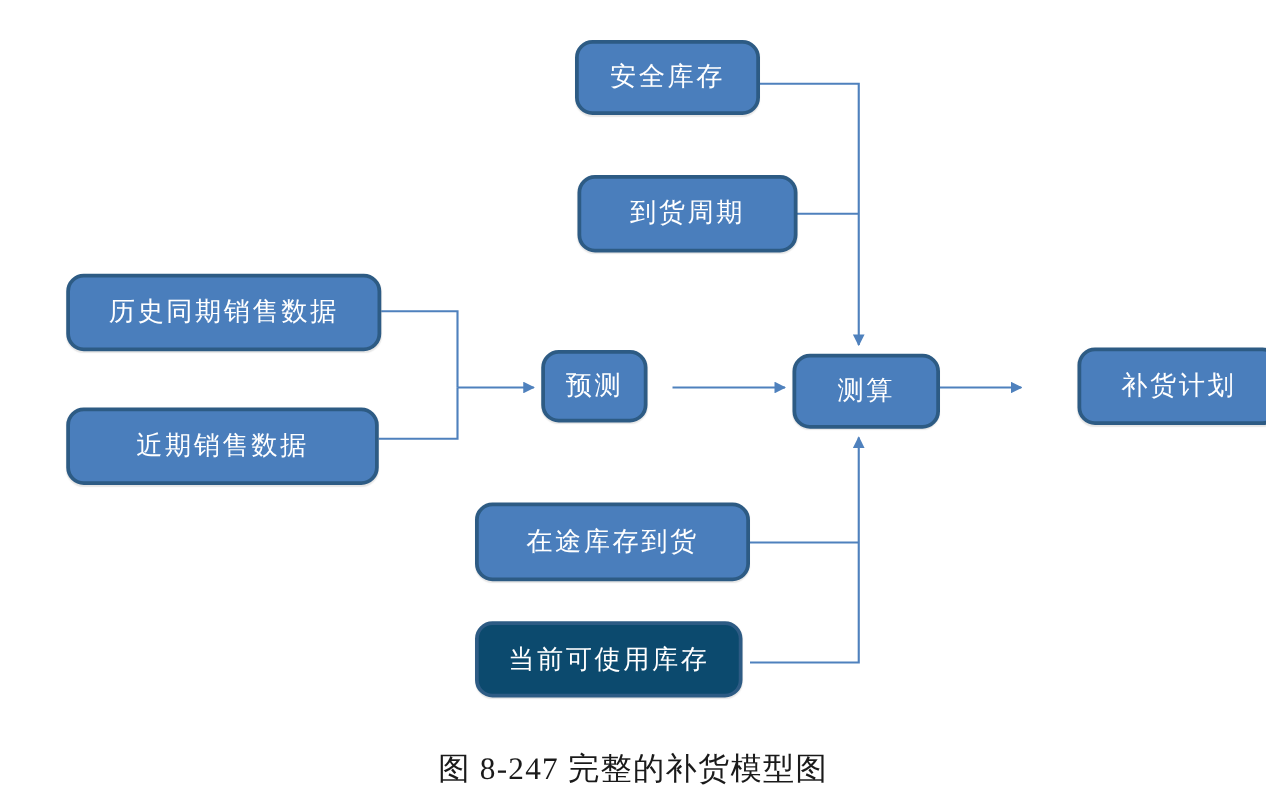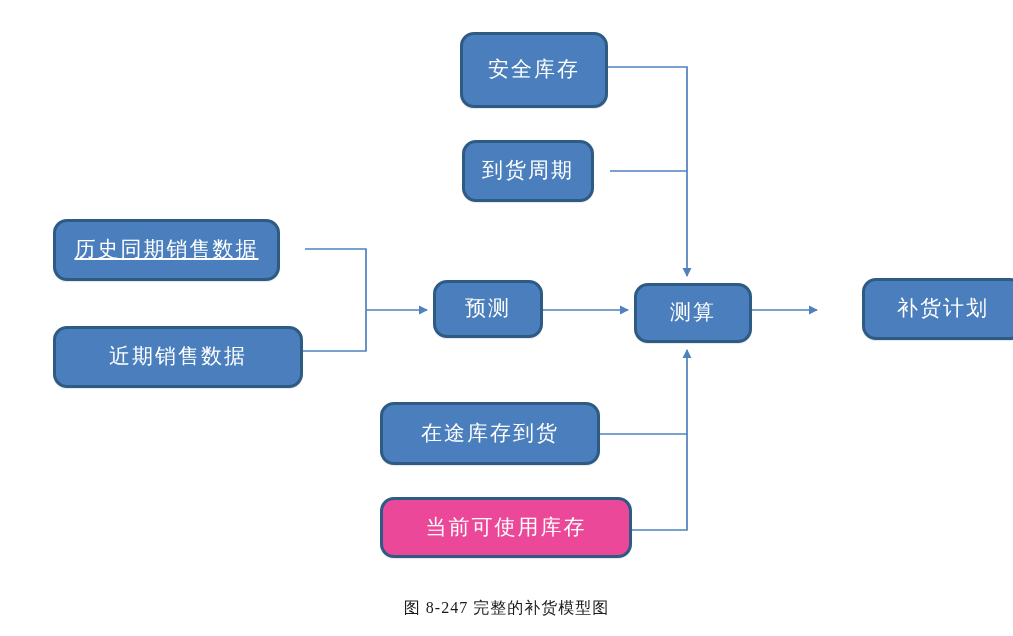--- a/index.html
+++ b/index.html
@@ -50,21 +50,21 @@
   .n-sm  { font-size: 21px; }
   .n-md  { font-size: 21px; }
   .n-lg  { font-size: 21px; }
   #caption {
     position: absolute;
     left: 0;
     top: 598px;
     width: 1013px;
     text-align: center;
     font-family: "Liberation Serif", "DejaVu Serif", serif;
-    font-size: 16px;
+    font-size: 25px;
     color: #1a1a1a;
     letter-spacing: 1px;
   }
 </style>
 </head>
 <body>
 
 <div id="canvas">
 
   <svg id="edges" viewBox="0 0 1013 636" width="1013" height="636" xmlns="http://www.w3.org/2000/svg">
@@ -90,44 +90,44 @@
 
       <path d="M 740 310 L 817 310" marker-end="url(#arrow)"></path>
 
       <path d="M 600 434 L 687 434"></path>
 
       <path d="M 600 530 L 687 530 L 687 350" marker-end="url(#arrow)"></path>
     </g>
   </svg>
 
   <div id="nodes">
-      <div class="node" style="left: 460px; top: 32px; width: 148px; height: 76px; background: rgb(74, 126, 188); border-color: rgb(45, 91, 132); color: rgb(255, 255, 255);">
+      <div class="node" style="left: 460px; top: 32px; width: 148px; height: 60px; background: rgb(74, 126, 188); border-color: rgb(45, 91, 132); color: rgb(255, 255, 255);">
         <span class="node-label n-md">安全库存</span>
       </div>
-      <div class="node" style="left: 462px; top: 140px; width: 132px; height: 62px; background: rgb(74, 126, 188); border-color: rgb(45, 91, 132); color: rgb(255, 255, 255);">
+      <div class="node" style="left: 462px; top: 140px; width: 176px; height: 62px; background: rgb(74, 126, 188); border-color: rgb(45, 91, 132); color: rgb(255, 255, 255);">
         <span class="node-label n-md">到货周期</span>
       </div>
-      <div class="node" style="left: 53px; top: 219px; width: 227px; height: 62px; background: rgb(74, 126, 188); border-color: rgb(45, 91, 132); color: rgb(255, 255, 255); text-decoration: underline;">
+      <div class="node" style="left: 53px; top: 219px; width: 252px; height: 62px; background: rgb(74, 126, 188); border-color: rgb(45, 91, 132); color: rgb(255, 255, 255);">
         <span class="node-label n-lg">历史同期销售数据</span>
       </div>
       <div class="node" style="left: 53px; top: 326px; width: 250px; height: 62px; background: rgb(74, 126, 188); border-color: rgb(45, 91, 132); color: rgb(255, 255, 255);">
         <span class="node-label n-lg">近期销售数据</span>
       </div>
-      <div class="node" style="left: 433px; top: 280px; width: 110px; height: 58px; background: rgb(74, 126, 188); border-color: rgb(45, 91, 132); color: rgb(255, 255, 255);">
+      <div class="node" style="left: 433px; top: 280px; width: 85px; height: 58px; background: rgb(74, 126, 188); border-color: rgb(45, 91, 132); color: rgb(255, 255, 255);">
         <span class="node-label n-sm">预测</span>
       </div>
       <div class="node" style="left: 634px; top: 283px; width: 118px; height: 60px; background: rgb(74, 126, 188); border-color: rgb(45, 91, 132); color: rgb(255, 255, 255);">
         <span class="node-label n-sm">测算</span>
       </div>
       <div class="node" style="left: 823px; top: 278px; width: 162px; height: 62px; background: rgb(74, 126, 188); border-color: rgb(45, 91, 132); color: rgb(255, 255, 255); margin-left: 39px;">
         <span class="node-label n-md">补货计划</span>
       </div>
       <div class="node" style="left: 380px; top: 402px; width: 220px; height: 63px; background: rgb(74, 126, 188); border-color: rgb(45, 91, 132); color: rgb(255, 255, 255); text-align: center;">
         <span class="node-label n-lg">在途库存到货</span>
       </div>
-      <div class="node" style="left: 380px; top: 497px; width: 252px; height: 61px; background: #ec4899; border-color: rgb(45, 91, 132); color: rgb(255, 255, 255);">
+      <div class="node" style="left: 380px; top: 497px; width: 214px; height: 61px; background: #0c4a6e; border-color: rgb(45, 91, 132); color: rgb(255, 255, 255);">
         <span class="node-label n-lg">当前可使用库存</span>
       </div>
     </div>
 
   <div id="caption">图 8-247 完整的补货模型图</div>
 
 </div>
 
 </body></html>

